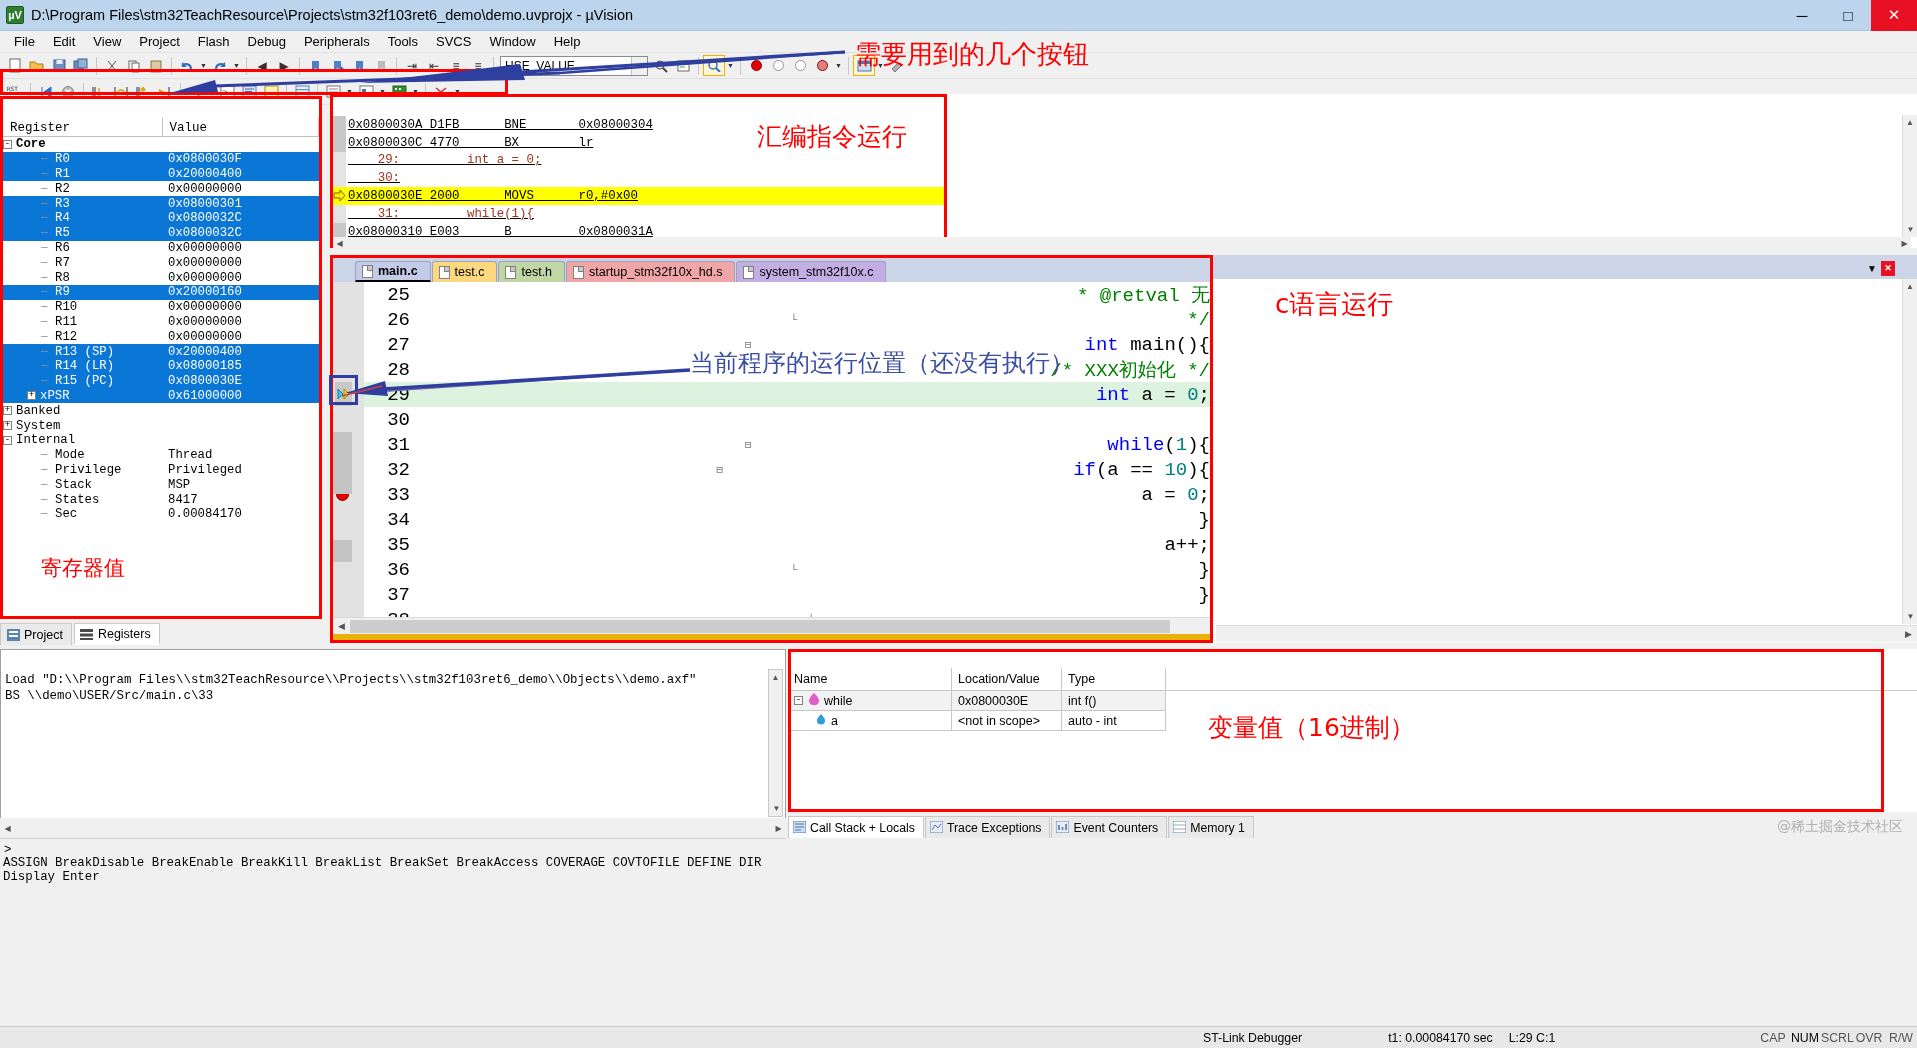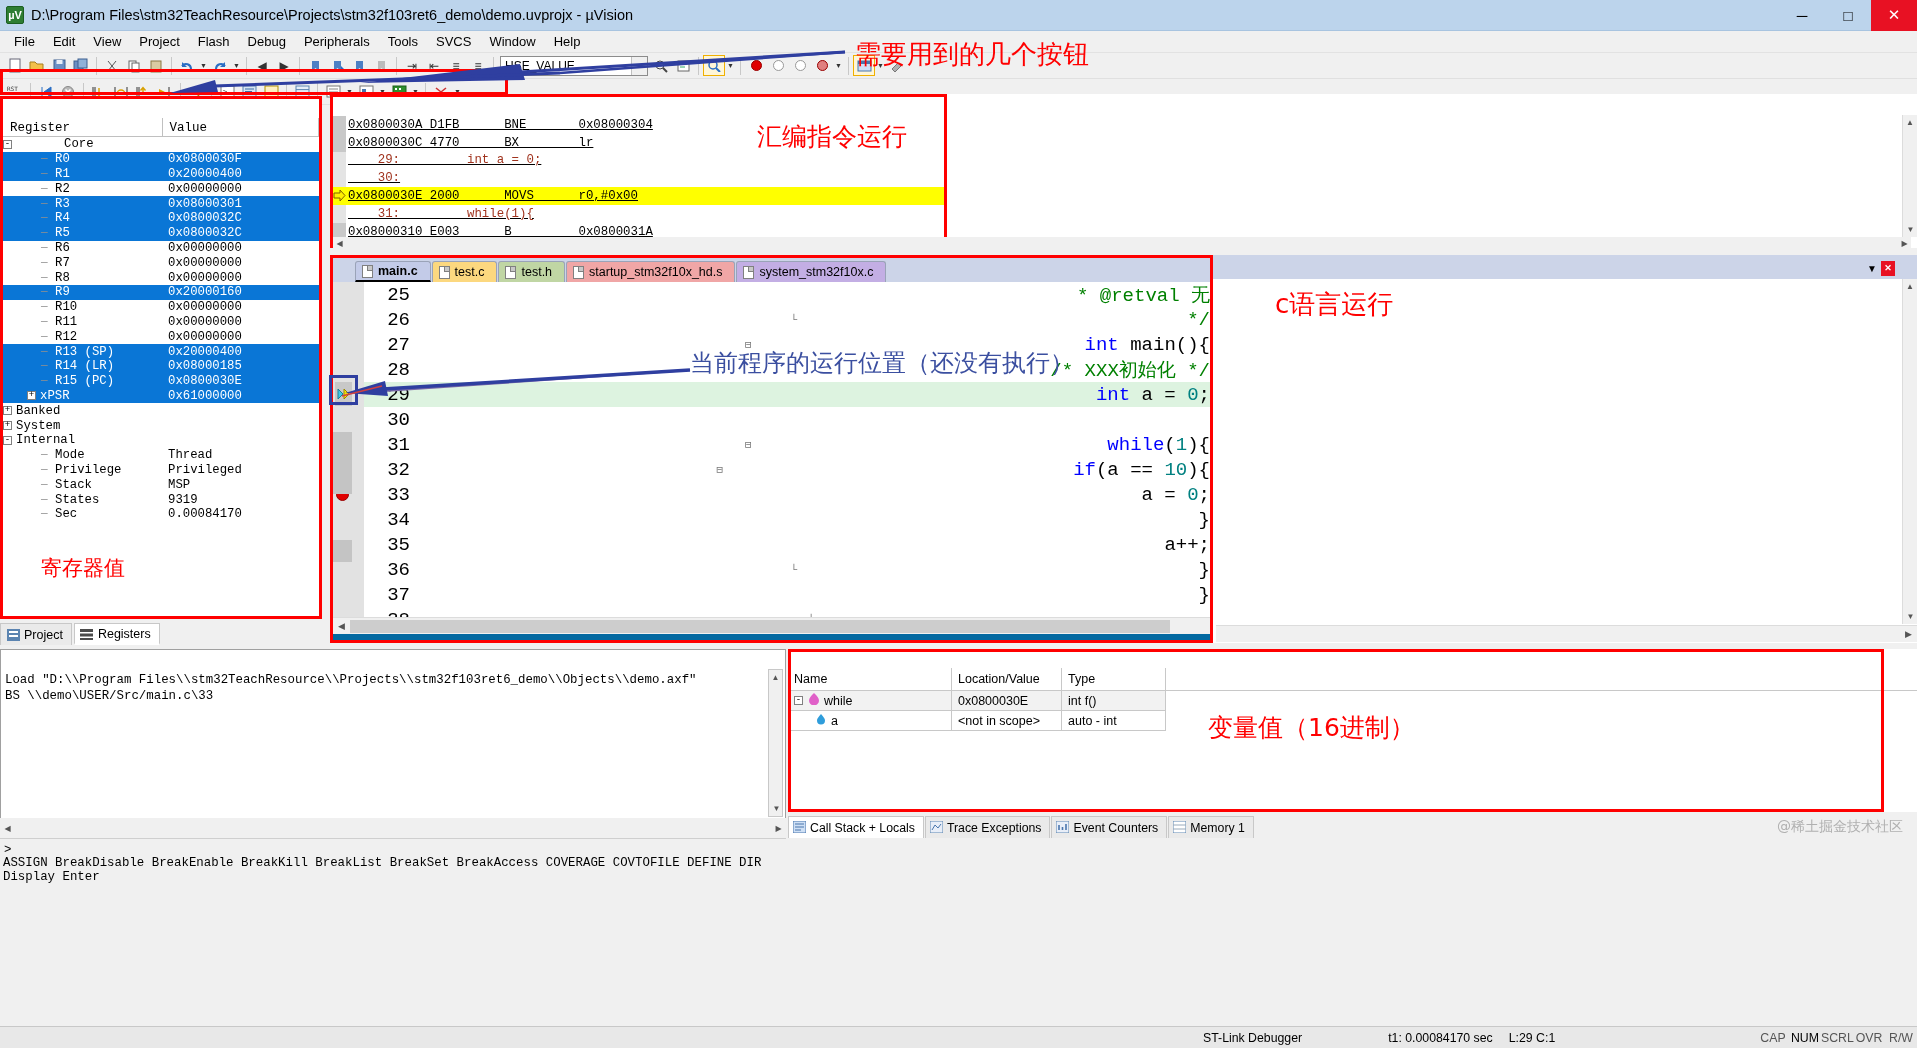--- a/index.html
+++ b/index.html
@@ -127,21 +127,21 @@
   .dis-gut { width: 13px; height: 17.8px; background: #c8c8c8; flex: none; position: relative; }
   .dis-gut.light { background: #e4e4e4; }
   .dis-txt { padding-left: 2px; }
   .dis-row.cur { background: #ffff00; }
   .dis-src { color: #a0331e; }
   .arrow-pc { position: absolute; left: 0px; top: 1px; width: 13px; height: 15px; }
 
   
   #editor-panel {
     position: absolute; left: 330px; top: 255px; width: 883px; height: 388px;
-    border: 3px solid #ff0000; background: #0369a1;
+    border: 3px solid #ff0000; background: #eab308;
   }
   #editor-right {
     position: absolute; left: 1213px; top: 255px; width: 704px; height: 388px; background: #fff;
   }
   .ed-tabstrip { height: 24px; background: #ccd4e8; display: flex; align-items: flex-end; padding-left: 22px; }
   .ed-tab {
     height: 21px; display: flex; align-items: center; padding: 0 12px 0 6px;
     font-size: 12.5px; color: #000; margin-right: 1px;
     border-top-left-radius: 3px; border-top-right-radius: 3px;
     border: 1px solid #9aa3b8; border-bottom: none;
@@ -525,21 +525,21 @@
   <div id="registers-panel">
     <div style="height:19px"></div>
     <div class="reg-header">
       <div class="reg-hname">Register</div>
       <div class="reg-hval">Value</div>
     </div>
     <div class="reg-body" id="reg-body">
         <div class="reg-row">
           <span class="reg-name indent1">
             <span class="tw-box" style="margin-right: 4px; margin-left: -10px;">-</span>
-            <span style="font-weight: normal; margin-left: 48px;">Core</span>
+            <span style="font-weight: bold;">Core</span>
           </span>
         </div>
         <div class="reg-row sel">
           <span class="reg-name indent3">
             <span class="dots">─</span>
             <span>R0</span>
           </span>
           <span class="reg-val">0x0800030F</span>
         </div>
         <div class="reg-row sel">
@@ -691,21 +691,21 @@
             <span class="dots">─</span>
             <span>Stack</span>
           </span>
           <span class="reg-val">MSP</span>
         </div>
         <div class="reg-row">
           <span class="reg-name indent3">
             <span class="dots">─</span>
             <span>States</span>
           </span>
-          <span class="reg-val">9319</span>
+          <span class="reg-val">8417</span>
         </div>
         <div class="reg-row">
           <span class="reg-name indent3">
             <span class="dots">─</span>
             <span>Sec</span>
           </span>
           <span class="reg-val">0.00084170</span>
         </div>
       </div>
     <div class="reg-annot">寄存器值</div>

